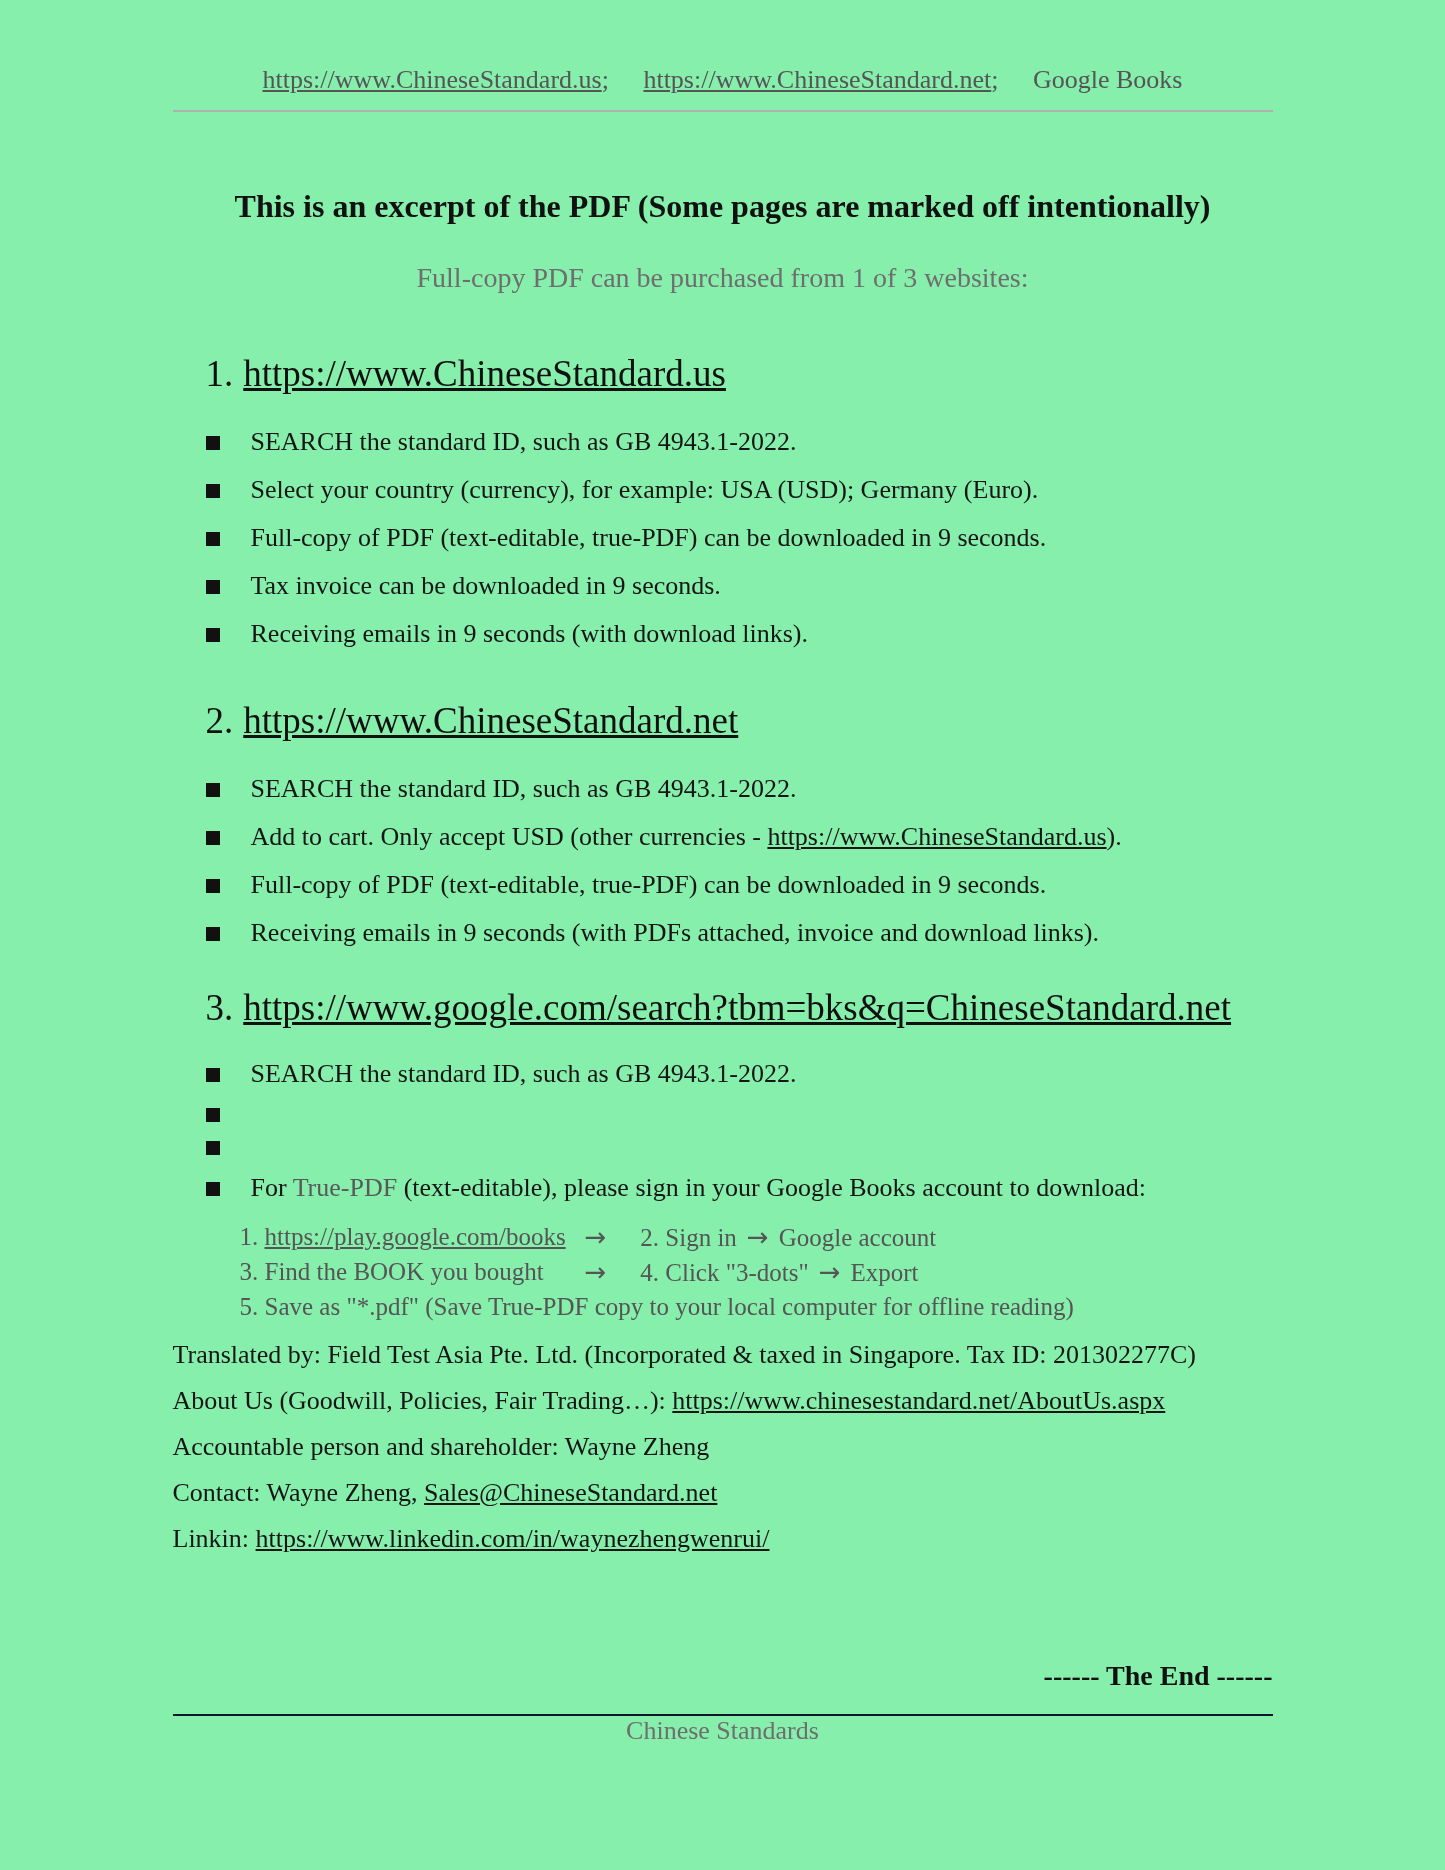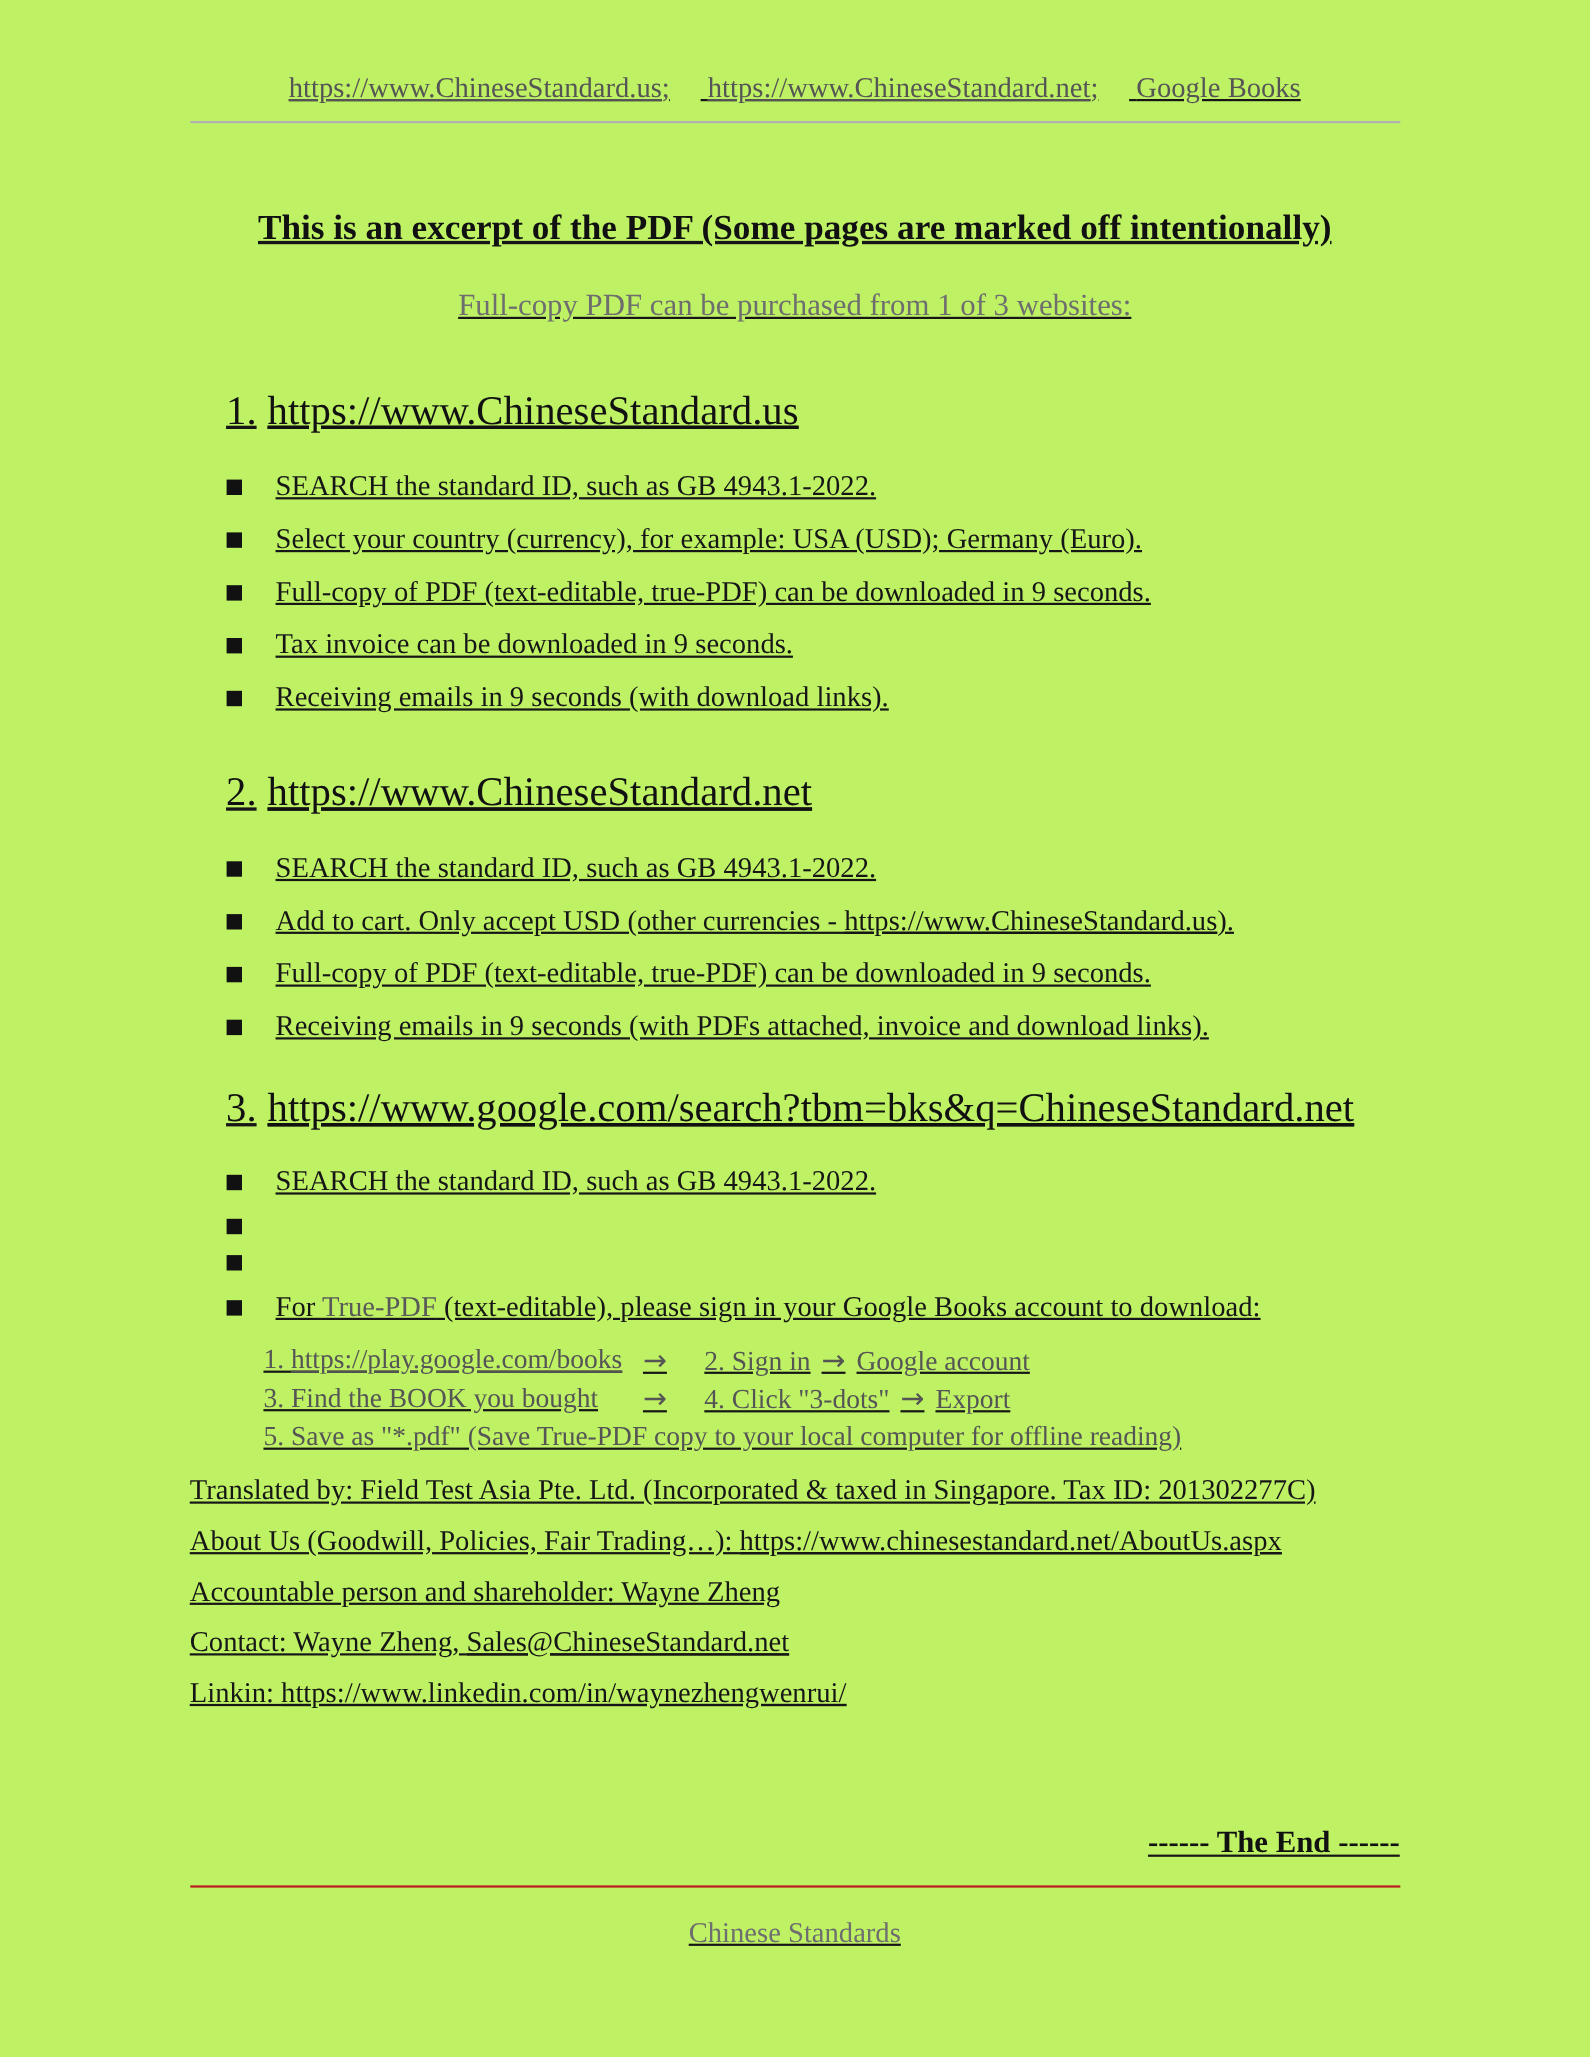--- a/index.html
+++ b/index.html
@@ -1,25 +1,24 @@
 <!DOCTYPE html>
 <html><head>
 <meta charset="utf-8">
 <style>
   * { margin: 0; padding: 0; box-sizing: border-box; }
   html, body { background: #ffffff; }
   .page {
     position: relative;
     width: 1445px;
     height: 1870px;
-    background: #bef264;
+    background: #86efac;
     font-family: "Liberation Serif", "DejaVu Serif", serif;
     color: #161616;
     overflow: hidden;
-    text-decoration: underline;
   }
   .content {
     width: 1100px;
     margin: 0 auto;
     padding-top: 64px;
   }
   
   .page-header {
     text-align: center;
     font-size: 26px;
@@ -112,22 +111,21 @@
   .the-end {
     margin-top: 104px;
     text-align: right;
     font-size: 28px;
     line-height: 36px;
     font-weight: bold;
     color: #111111;
   }
   .page-footer {
     margin-top: 20px;
-    border-top: 2px solid #b91c1c;
-    padding-top: 26px;
+    border-top: 2px solid #0f172a;
     text-align: center;
     font-size: 26px;
     line-height: 30px;
     color: #6e6e6e;
   }
 </style>
 </head>
 <body>
 
 <div class="page">

